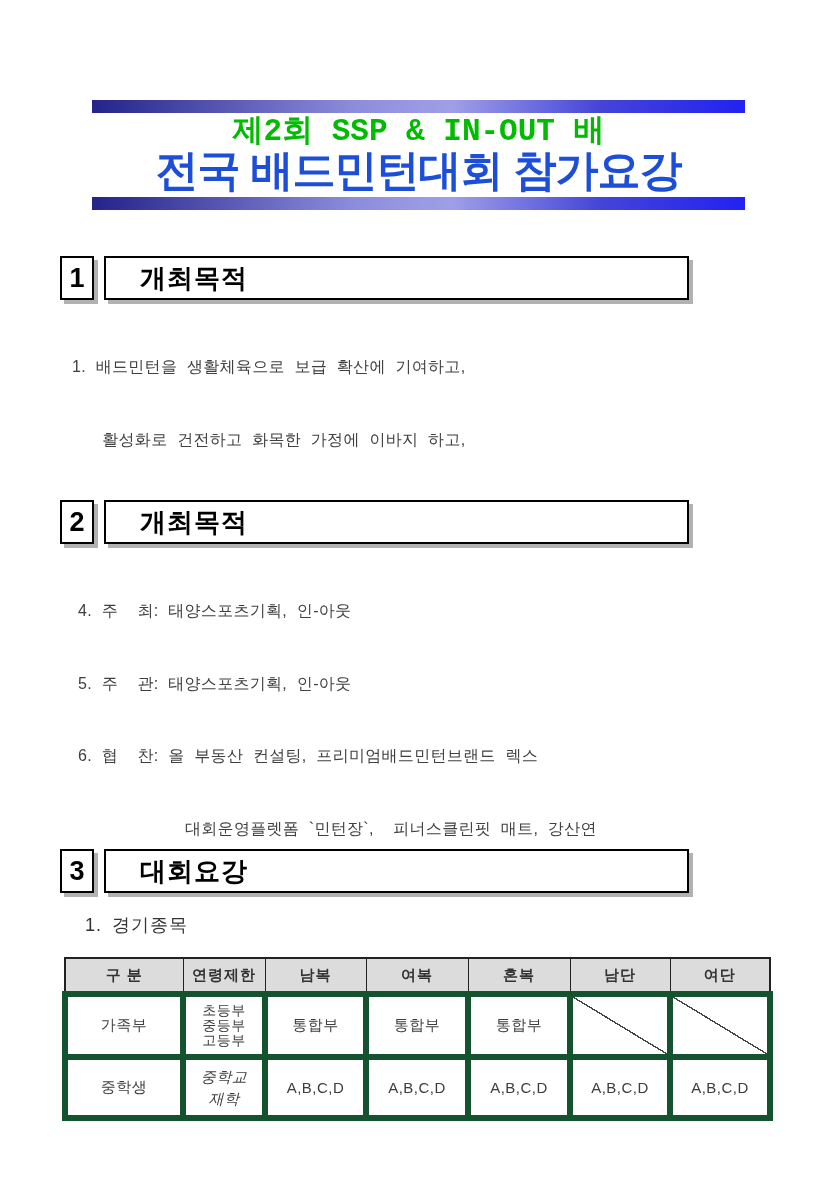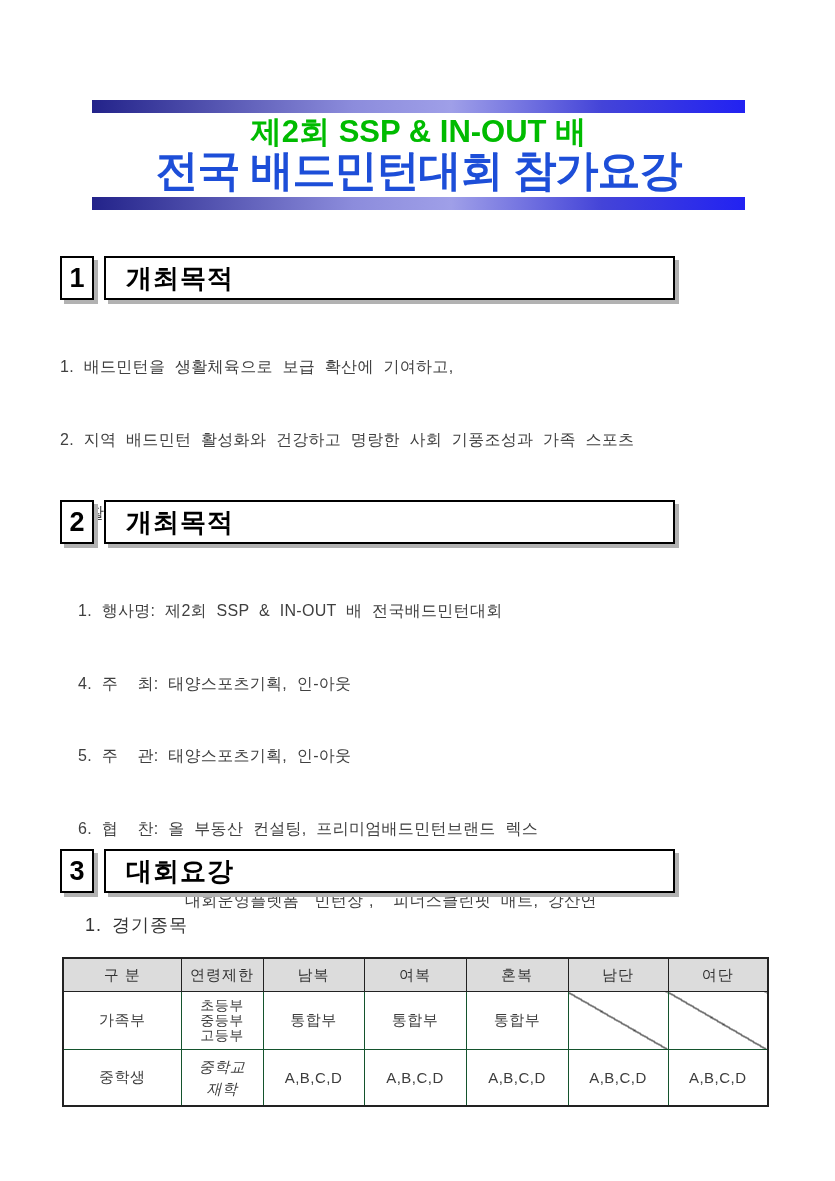--- a/index.html
+++ b/index.html
@@ -3,53 +3,53 @@
 <meta charset="utf-8">
 <style>
   html,body{margin:0;padding:0;background:#ffffff;}
   .page{
     position:relative;width:835px;height:1181px;background:#ffffff;
     font-family:"Liberation Sans","DejaVu Sans",sans-serif;overflow:hidden;
   }
   
   .header{position:absolute;left:92px;top:100px;width:653px;text-align:center;}
   .bar{height:13px;background:linear-gradient(90deg,#23238a 0%,#8c8cdc 40%,#9f9fe8 55%,#4444d8 78%,#2222f2 100%);}
-  .title1{color:#00bb00;font-weight:bold;font-size:31px;line-height:33px;margin-top:2px;letter-spacing:0px;white-space:nowrap;}
+  .title1{color:#00bb00;font-weight:bold;font-size:31px;line-height:33px;margin-top:2px;letter-spacing:0px;white-space:nowrap;font-family:Liberation Mono, monospace;}
   .title2{color:#1d4ed8;font-weight:bold;font-size:43px;line-height:45px;letter-spacing:-1px;margin-bottom:4px;white-space:nowrap;}
   
   .section-header{position:absolute;left:60px;display:flex;gap:10px;}
   .num-box{
     width:30px;height:40px;border:2px solid #000;background:#fff;
     box-shadow:4px 4px 0 #b2b2b2;display:flex;align-items:center;justify-content:center;
     font-size:27px;font-weight:bold;color:#000;
   }
   .title-box{
     width:547px;height:40px;border:2px solid #000;background:#fff;
     box-shadow:4px 4px 0 #b2b2b2;display:flex;align-items:center;
-    padding-left:20px;font-size:26px;font-weight:bold;color:#000;letter-spacing:1px;
+    padding-left:34px;font-size:26px;font-weight:bold;color:#000;letter-spacing:1px;
   }
   
   .body-block{position:absolute;color:#404040;font-size:16px;letter-spacing:0.3px;word-spacing:5px;white-space:pre;}
-  .s1{left:60px;top:312px;}
+  .s1{left:72px;top:312px;text-align:right;}
   .s1 .line{line-height:37px;height:37px;}
   .s2{left:78px;top:557px;}
   .s2 .line{line-height:36.5px;height:36.5px;}
   .ind28{padding-left:28px;}
   .ind107{padding-left:107px;}
   .subtitle{position:absolute;left:85px;top:913px;font-size:18px;color:#333;font-weight:normal;letter-spacing:1px;word-spacing:4px;}
   
   table.events{
     position:absolute;left:62px;top:957px;border-collapse:collapse;table-layout:fixed;
     width:705px;border:2px solid #222;color:#3d3d3d;
   }
   table.events th{
-    height:30px;background:#dcdcdc;border:1px solid #222;font-weight:normal;
+    height:30px;background:#dcdcdc;border:1px solid #222;font-weight:bold;
     font-size:15px;color:#333;letter-spacing:1px;
   }
-  table.events td{border:1px solid #14532d;text-align:center;font-size:15px;letter-spacing:0.5px;margin-left:36px;}
+  table.events td{border:6px solid #14532d;text-align:center;font-size:15px;letter-spacing:0.5px;margin-left:36px;}
   tr.r1 td{height:55px;}
   tr.r2 td{height:53px;}
   .small-lines div{font-size:14px;line-height:15px;}
   .mid-lines div{font-size:15px;line-height:22px;font-style:italic;}
   .abcd{font-size:14px;letter-spacing:0.5px;}
   td.diag{
     background-image:linear-gradient(to top right,transparent calc(50% - 0.7px),#444 calc(50% - 0.7px),#444 calc(50% + 0.7px),transparent calc(50% + 0.7px));
   }
 </style>
 </head>
@@ -64,31 +64,29 @@
     <div class="bar"></div>
   </div>
 
   <div class="section-header" style="top:256px;">
     <div class="num-box">1</div>
     <div class="title-box">개최목적</div>
   </div>
 
   <div class="body-block s1">
     <div class="line">1. 배드민턴을 생활체육으로 보급 확산에 기여하고,</div>
-    <div class="line">2. 지역 배드민턴 활성화와 건강하고 명랑한 사회 기풍조성과 가족 스포츠</div>
     <div class="line ind28">활성화로 건전하고 화목한 가정에 이바지 하고,</div>
   </div>
 
   <div class="section-header" style="top:500px;">
     <div class="num-box">2</div>
     <div class="title-box">개최목적</div>
   </div>
 
   <div class="body-block s2">
-    <div class="line">1. 행사명: 제2회 SSP &amp; IN-OUT 배 전국배드민턴대회</div>
     <div class="line">4. 주  최: 태양스포츠기획, 인-아웃</div>
     <div class="line">5. 주  관: 태양스포츠기획, 인-아웃</div>
     <div class="line">6. 협  찬: 올 부동산 컨설팅, 프리미엄배드민턴브랜드 렉스</div>
     <div class="line ind107">대회운영플렛폼 `민턴장`,  피너스클린핏 매트, 강산연</div>
   </div>
 
   <div class="section-header" style="top:849px;">
     <div class="num-box">3</div>
     <div class="title-box">대회요강</div>
   </div>

